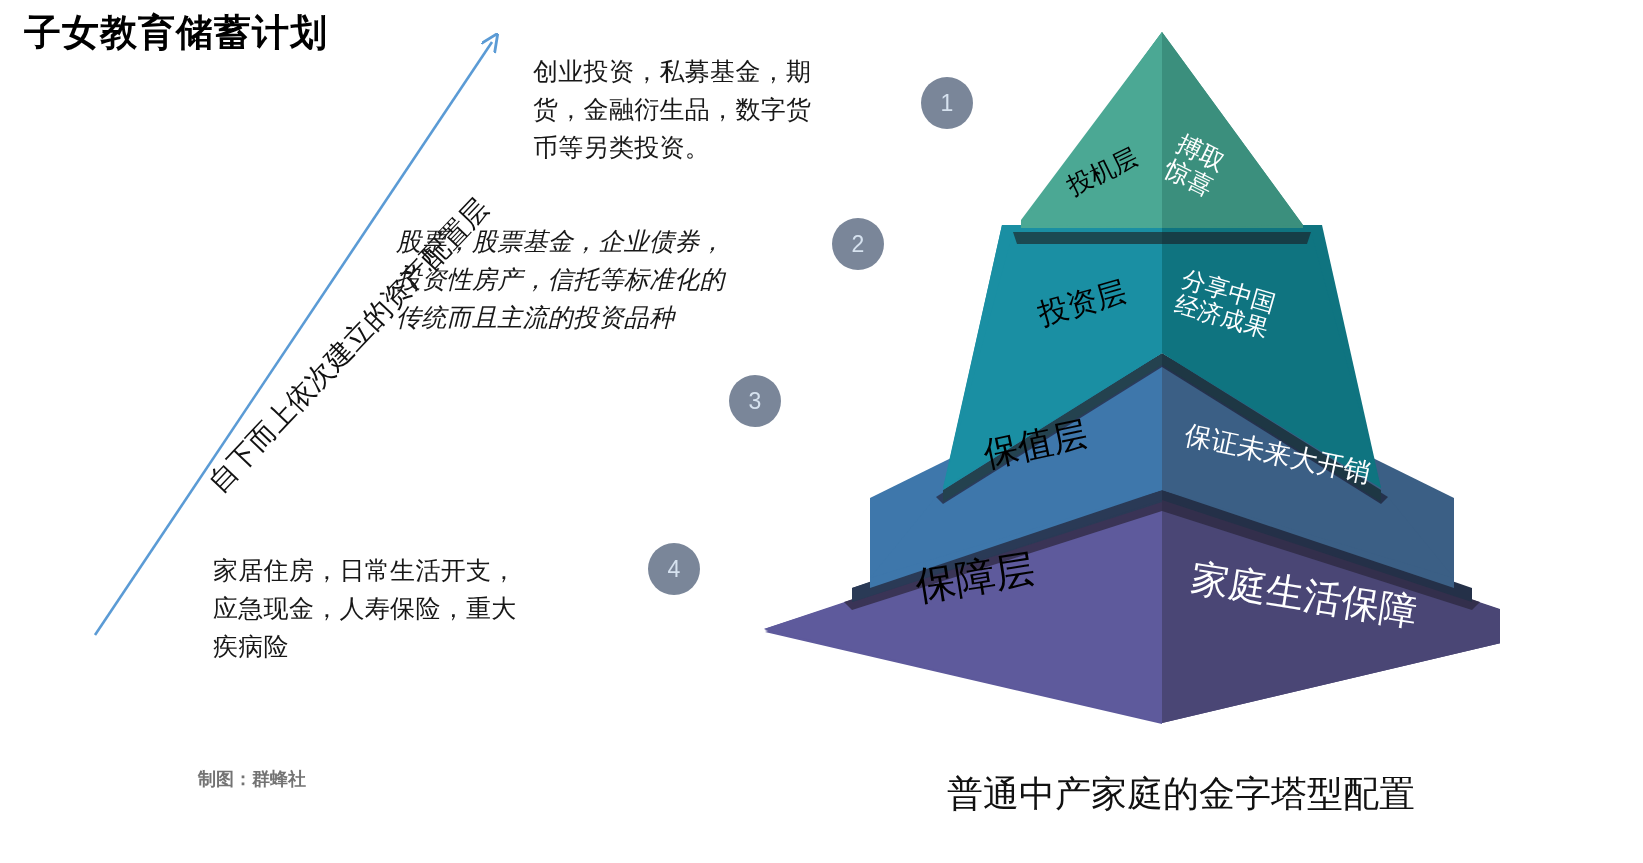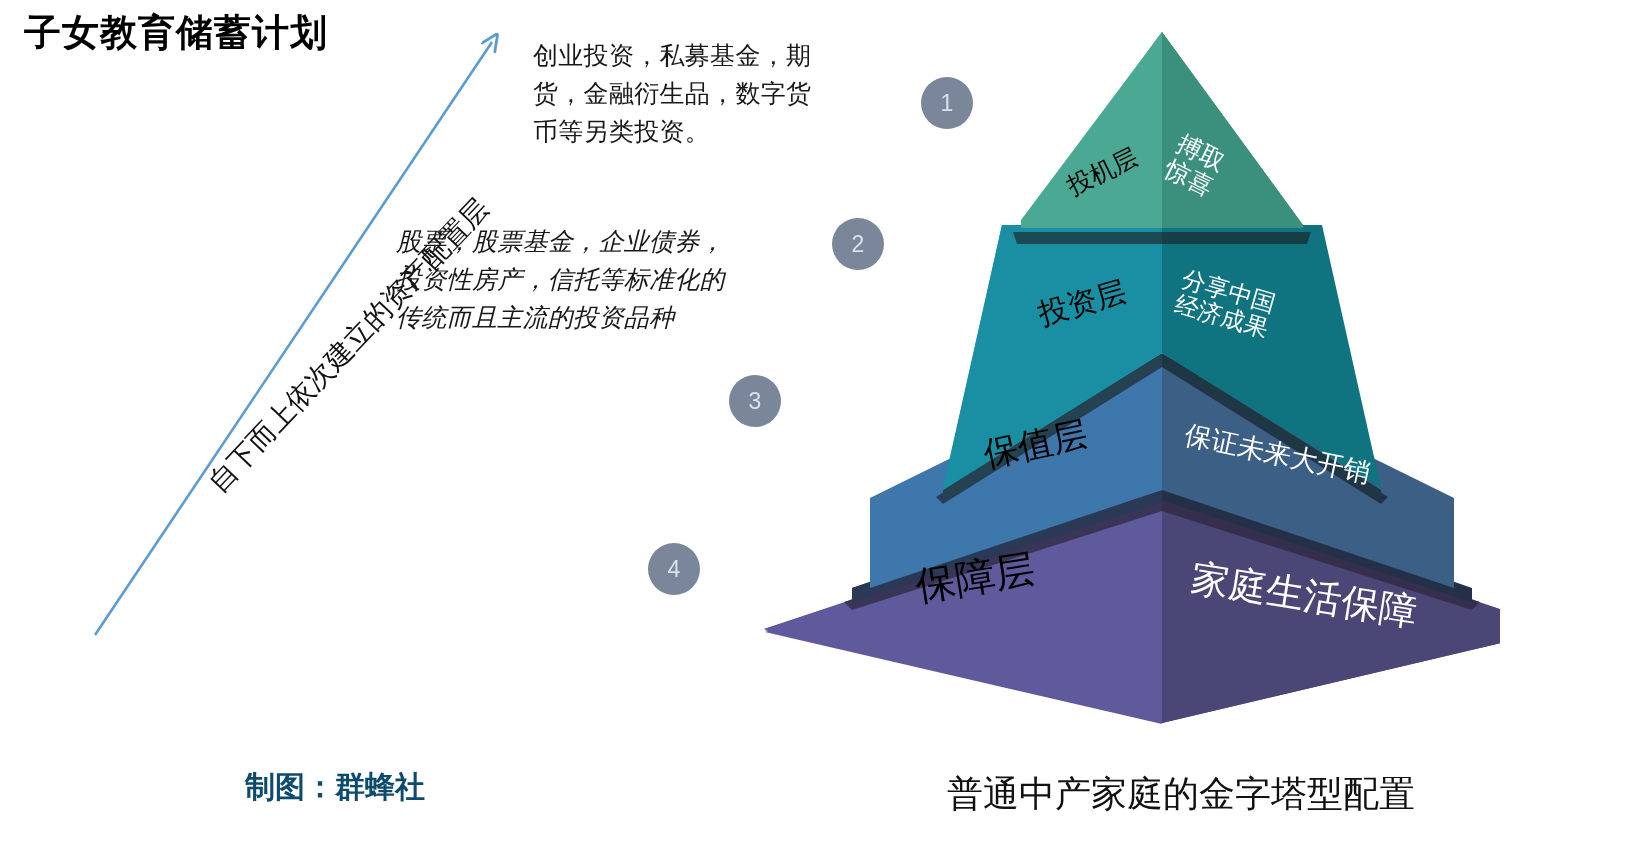--- a/index.html
+++ b/index.html
@@ -37,21 +37,21 @@
   
   .desc {
     position: absolute;
     font-size: 25px;
     line-height: 1.52;
     color: #181818;
     text-align: left;
     white-space: pre-line;
     letter-spacing: 0.3px;
   }
-  #desc-1 { left: 533px; top: 36px;  width: 350px; }
+  #desc-1 { left: 533px; top: 52px;  width: 350px; }
   #desc-2 { left: 396px; top: 222px; width: 400px; font-style: italic; }
   #desc-3 { left: 297px; top: 383px; width: 375px; }
   #desc-4 { left: 213px; top: 551px; width: 375px; }
 
   
   .badge {
     position: absolute;
     width: 52px; height: 52px; border-radius: 50%;
     background: #7a8699;
     color: #d6e2ef;
@@ -93,21 +93,21 @@
                  transform: rotate(12deg); }
   
   #lbl-4-left  { left: 175px; top: 545px; font-size: 40px;
                  transform: rotate(-9deg); }
   #lbl-4-right { left: 450px; top: 565px; font-size: 38px;
                  transform: rotate(9deg); }
 
   
   #credit {
     position: absolute; left: 198px; top: 767px;
-    font-size: 30px; font-weight: 700; color: #0c4a6e; margin-left: 47px;
+    font-size: 18px; font-weight: 700; color: #737373;
   }
   #pyramid-caption {
     position: absolute; left: 947px; top: 770px;
     font-size: 36px; color: #111;
   }
 </style>
 </head>
 <body>
 
 <div id="canvas">
@@ -126,20 +126,23 @@
   <div class="arrow-label-wrap">
     <div id="arrow-label">自下而上依次建立的资产配置层</div>
   </div>
 
   <div class="desc" id="desc-1">创业投资，私募基金，期
 货，金融衍生品，数字货
 币等另类投资。</div>
   <div class="desc" id="desc-2">股票，股票基金，企业债券，
 投资性房产，信托等标准化的
 传统而且主流的投资品种</div>
+  <div class="desc" id="desc-4">家居住房，日常生活开支，
+应急现金，人寿保险，重大
+疾病险</div>
 
   <div class="badge" id="badge-1">1</div>
   <div class="badge" id="badge-2">2</div>
   <div class="badge" id="badge-3">3</div>
   <div class="badge" id="badge-4">4</div>
 
   <div id="pyramid">
     <svg width="760" height="745" viewBox="0 0 760 745">
 
       <polygon points="25,620 422,487 422,712 422,712 25,620" fill="#5e5a9c"></polygon>

